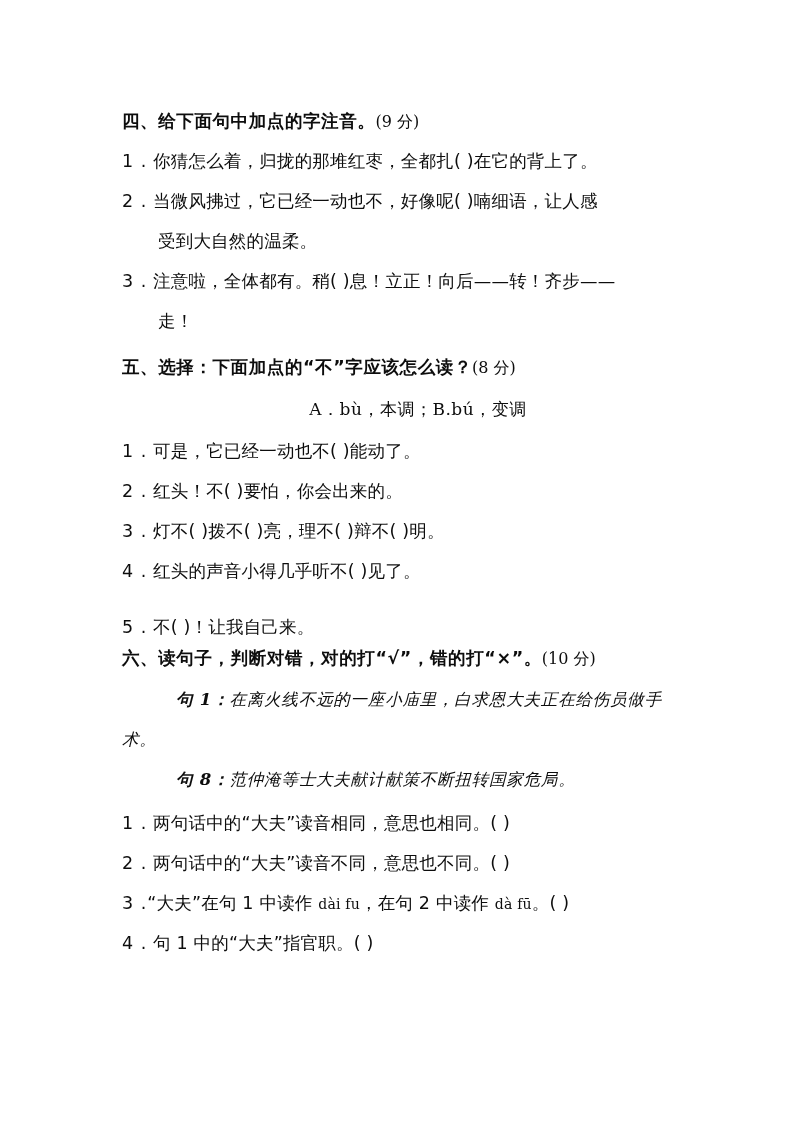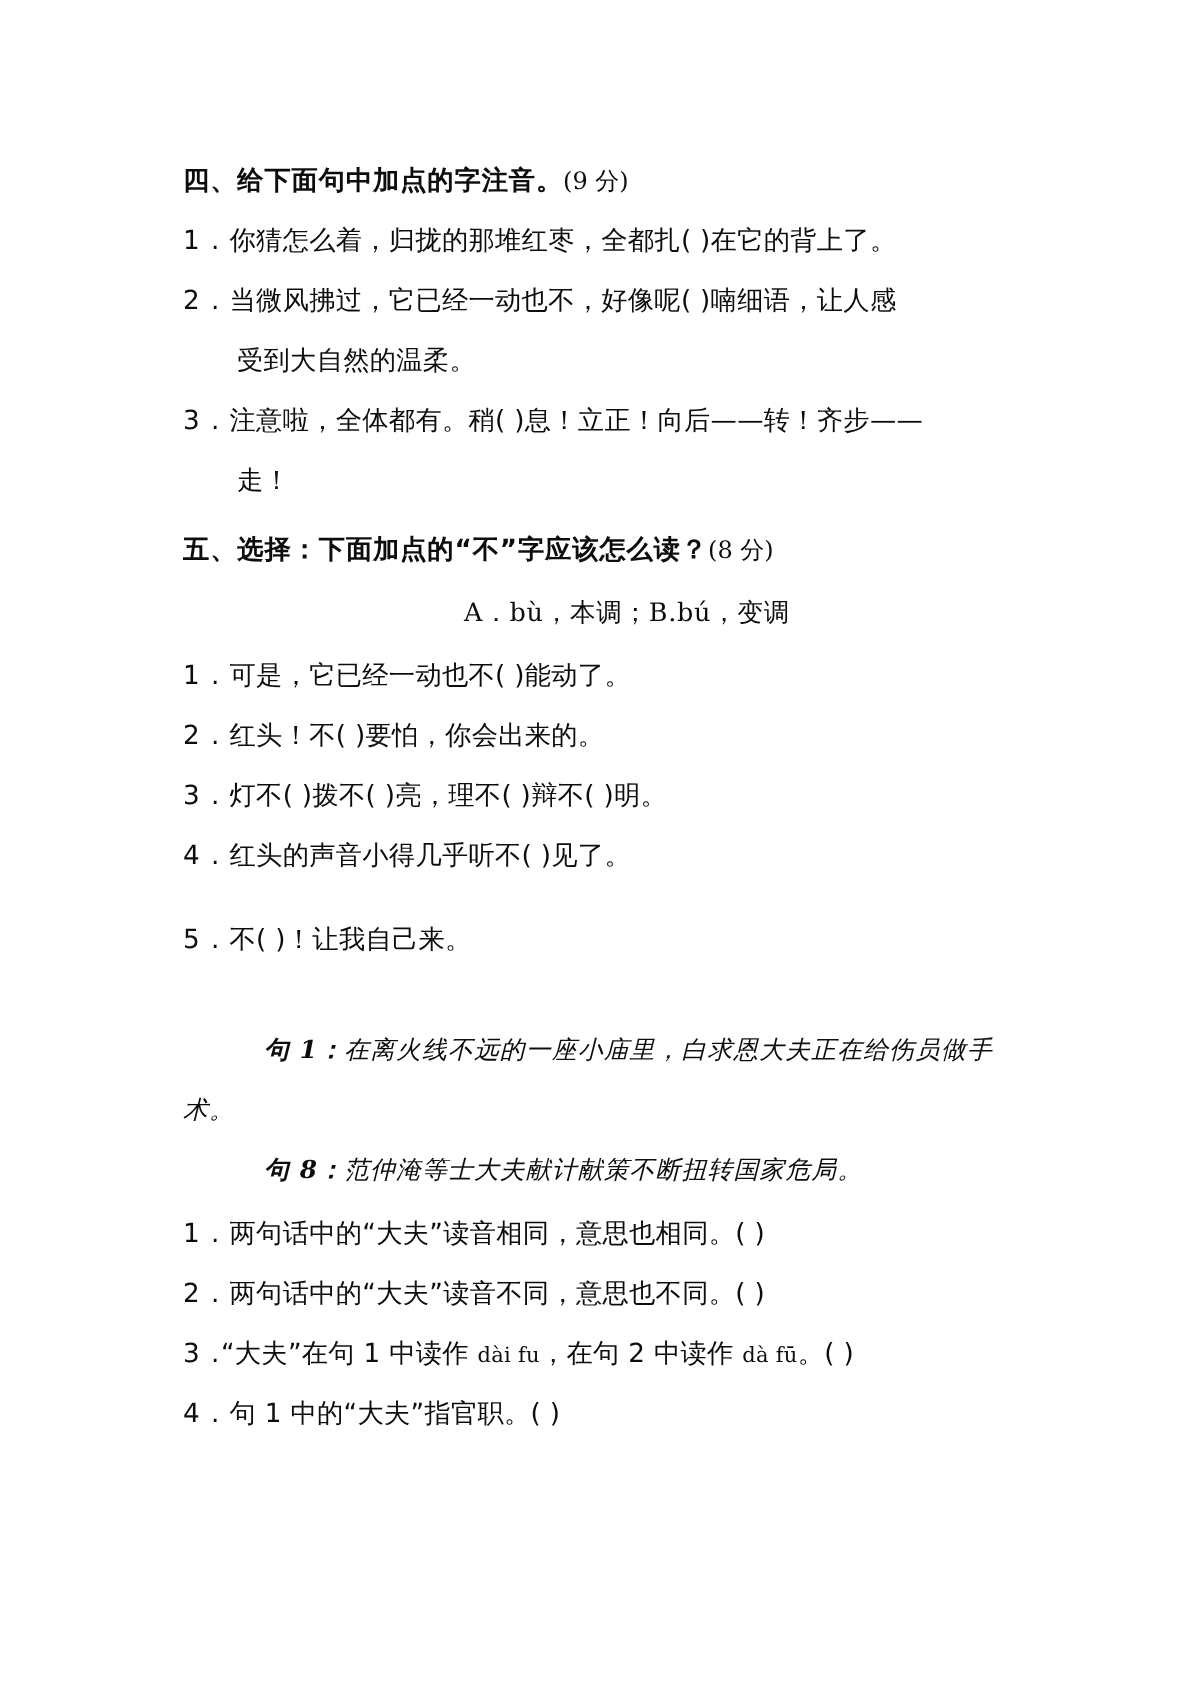--- a/index.html
+++ b/index.html
@@ -134,20 +134,23 @@
   <div class="line" style="top:558px;">
     <span class="num">4 .</span>
     <span>红头的声音小得几乎听不(        )见了。</span>
   </div>
 
   <div class="line" style="top:598px;margin-top:16px;">
     <span class="num">5 .</span>
     <span>不(        )！让我自己来。</span>
   </div>
 
+  <div class="line sec-head" style="top:645px;">
+    <span>六、读句子，判断对错，对的打“√”，错的打“×”。</span><span class="score">(10 分)</span>
+  </div>
 
   <div class="line quote-line indent2" style="top:687px;">
     <span class="qlabel">句 1：</span><span>在离火线不远的一座小庙里，白求恩大夫正在给伤员做手</span>
   </div>
   <div class="line quote-line" style="top:727px;">术。</div>
 
   <div class="line quote-line indent2" style="top:767px;">
     <span class="qlabel">句 8：</span><span>范仲淹等士大夫献计献策不断扭转国家危局。</span>
   </div>
 

